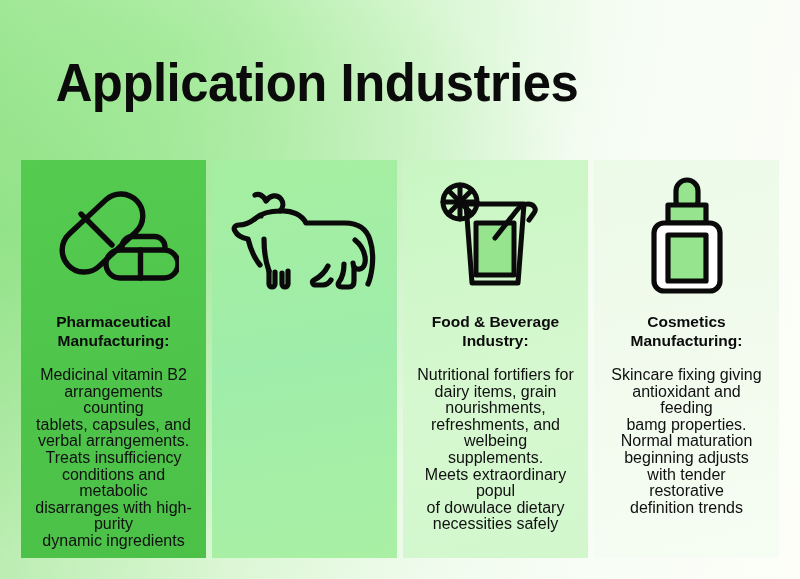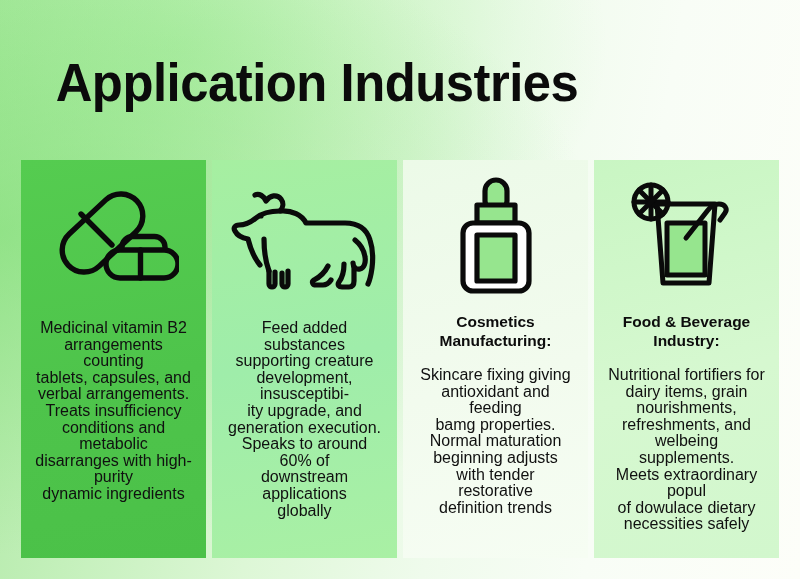--- a/index.html
+++ b/index.html
@@ -117,20 +117,22 @@
         <svg width="130" height="112" viewBox="0 0 130 112" fill="none" aria-hidden="true">
           <g stroke="#0a0a0a" stroke-width="5.4" stroke-linecap="round" stroke-linejoin="round" fill="none">
             <rect x="6.5" y="31" width="94" height="44" rx="22" transform="rotate(-43 53.5 53)"></rect>
             <line x1="32" y1="34" x2="63" y2="65"></line>
             <rect x="62" y="76" width="72" height="28" rx="14" transform="translate(-5 -6)"></rect>
             <line x1="91.5" y1="70" x2="91.5" y2="98"></line>
             <path d="M73 67 a10.5 10.5 0 0 1 10.5 -10.5 h22 a10.5 10.5 0 0 1 10.5 10.5"></path>
           </g>
         </svg>
       </div>
+      <div class="card-heading">Pharmaceutical
+Manufacturing:</div>
       <p class="card-body">Medicinal vitamin B2
 arrangements counting
 tablets, capsules, and
 verbal arrangements.
 Treats insufficiency
 conditions and metabolic
 disarranges with high-purity
 dynamic ingredients</p>
     </div>
 
@@ -148,50 +150,20 @@
             <path d="M34 59 c0 14 2 24 5 32"></path>
             <path d="M39 91 v13 c0 4 6 4 6 0 v-12"></path>
             <path d="M52 93 v11 c0 4 6 4 6 0 v-13"></path>
             <path d="M98 86 c-3 6 -8 11 -14 14 c-3 2 -1 5 2 5 h7 c4 0 6 -2 8 -5"></path>
             <path d="M114 84 c0 8 -2 14 -5 18 c-2 3 0 5 3 5 h7 c4 0 5 -3 5 -6 v-14"></path>
             <path d="M125 60 c5 4 9 10 10 17 c1 6 -1 11 -5 12 c-4 1 -7 -2 -7 -6"></path>
             <circle cx="31" cy="36" r="2.6" fill="#0a0a0a" stroke="none"></circle>
           </g>
         </svg>
       </div>
-      <p class="card-body">Feed added substances
-supporting creature
-development, insusceptibi-
-ity upgrade, and
-generation execution.
-Speaks to around 60% of
-downstream applications
-globally</p>
-    </div>
-
-    <div class="card c4">
-      <div class="icon-box">
-        <svg width="90" height="122" viewBox="0 0 90 122" fill="none" aria-hidden="true">
-          <g stroke="#0a0a0a" stroke-width="5.2" stroke-linejoin="round" stroke-linecap="round">
-            <rect x="34" y="5" width="22" height="32" rx="11" fill="#96e58e"></rect>
-            <rect x="26" y="30" width="38" height="18" fill="#96e58e"></rect>
-            <path d="M22 48 h46 a10 10 0 0 1 10 10 v48 a10 10 0 0 1 -10 10 h-46 a10 10 0 0 1 -10 -10 v-48 a10 10 0 0 1 10 -10 z" fill="#ffffff"></path>
-            <rect x="26" y="60" width="38" height="46" fill="#96e58e"></rect>
-          </g>
-        </svg>
-      </div>
-      <div class="card-heading">Cosmetics
-Manufacturing:</div>
-      <p class="card-body">Skincare fixing giving
-antioxidant and feeding
-bamg properties.
-Normal maturation
-beginning adjusts
-with tender restorative
-definition trends</p>
     </div>
 
     <div class="card c3">
       <div class="icon-box">
         <svg width="128" height="118" viewBox="0 0 128 118" fill="none" aria-hidden="true">
           <g stroke="#0a0a0a" stroke-width="5" stroke-linecap="round" stroke-linejoin="round" fill="none">
             <circle cx="28" cy="25" r="17"></circle>
             <line x1="28" y1="8" x2="28" y2="42"></line>
             <line x1="11" y1="25" x2="45" y2="25"></line>
             <line x1="16" y1="13" x2="40" y2="37"></line>
@@ -207,14 +179,36 @@
       <p class="card-body">Nutritional fortifiers for
 dairy items, grain
 nourishments,
 refreshments, and
 welbeing supplements.
 Meets extraordinary popul
 of dowulace dietary
 necessities safely</p>
     </div>
 
+    <div class="card c4">
+      <div class="icon-box">
+        <svg width="90" height="122" viewBox="0 0 90 122" fill="none" aria-hidden="true">
+          <g stroke="#0a0a0a" stroke-width="5.2" stroke-linejoin="round" stroke-linecap="round">
+            <rect x="34" y="5" width="22" height="32" rx="11" fill="#96e58e"></rect>
+            <rect x="26" y="30" width="38" height="18" fill="#96e58e"></rect>
+            <path d="M22 48 h46 a10 10 0 0 1 10 10 v48 a10 10 0 0 1 -10 10 h-46 a10 10 0 0 1 -10 -10 v-48 a10 10 0 0 1 10 -10 z" fill="#ffffff"></path>
+            <rect x="26" y="60" width="38" height="46" fill="#96e58e"></rect>
+          </g>
+        </svg>
+      </div>
+      <div class="card-heading">Cosmetics
+Manufacturing:</div>
+      <p class="card-body">Skincare fixing giving
+antioxidant and feeding
+bamg properties.
+Normal maturation
+beginning adjusts
+with tender restorative
+definition trends</p>
+    </div>
+
   </div>
 </div>
 
 </body></html>

